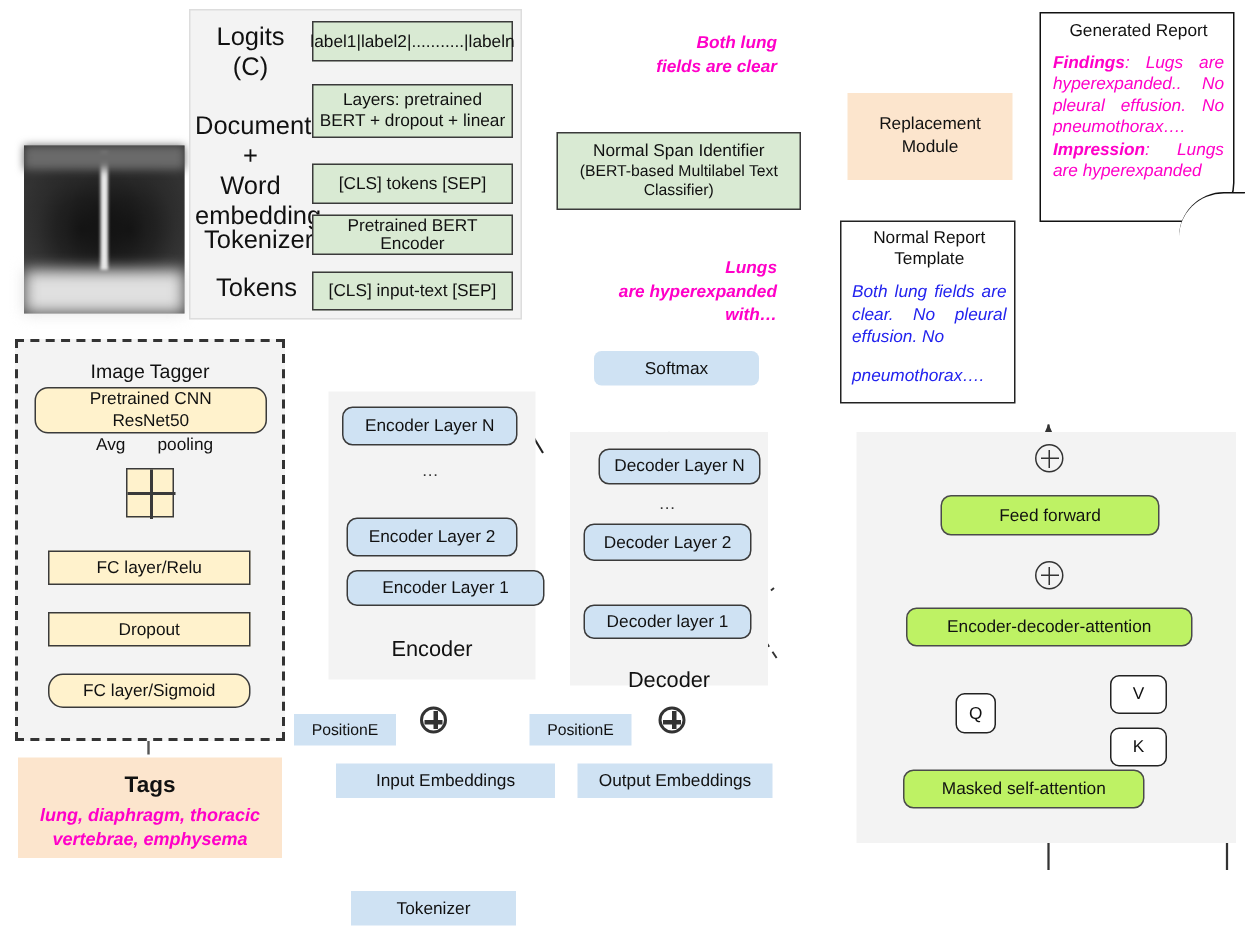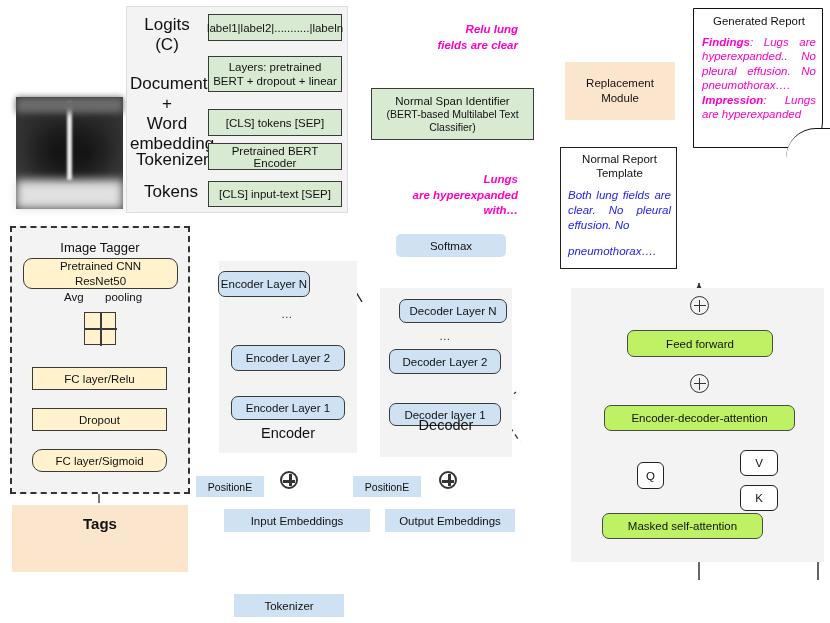--- a/index.html
+++ b/index.html
@@ -124,21 +124,21 @@
 <div class="abs lbl" style="left:136px;top:150px;width:70px;text-align:center;">Tokenizer</div>
 <div class="abs lbl" style="left:136px;top:182px;width:70px;text-align:center;">Tokens</div>
 
 <div class="abs green ctr sm" style="left:208px;top:14px;width:134px;height:27px;">label1|label2|...........|labeln</div>
 <div class="abs green ctr sm" style="left:208px;top:56px;width:134px;height:36px;padding:0 4px;line-height:1.25;">Layers: pretrained BERT + dropout + linear</div>
 <div class="abs green ctr sm" style="left:208px;top:109px;width:134px;height:27px;">[CLS]        tokens        [SEP]</div>
 <div class="abs green ctr sm" style="left:208px;top:143px;width:134px;height:27px;">Pretrained BERT Encoder</div>
 <div class="abs green ctr sm" style="left:208px;top:181px;width:134px;height:26px;">[CLS]  input-text [SEP]</div>
 
 <div class="abs sm magenta" style="left:398px;top:22px;width:120px;text-align:right;line-height:1.35;">
-  <div>Relu lung</div>
+  <div>Both lung</div>
   <div>fields are clear</div>
 </div>
 <div class="abs sm magenta" style="left:382px;top:172px;width:136px;text-align:right;line-height:1.35;">
   <div>Lungs</div>
   <div>are hyperexpanded with…</div>
 </div>
 
 <div class="abs green ctr" style="left:371px;top:88px;width:163px;height:52px;flex-direction:column;border-width:1px;">
   <div class="sm">Normal Span Identifier</div>
   <div class="xs" style="line-height:1.2;margin-top:1px;">(BERT-based Multilabel Text Classifier)</div>
@@ -180,37 +180,41 @@
 <div class="abs cream" style="left:84px;top:312px;width:32px;height:33px;">
   <div class="abs" style="left:15px;top:0;width:1.5px;height:33px;background:#3a3a3a;"></div>
   <div class="abs" style="left:0;top:15px;width:32px;height:1.5px;background:#3a3a3a;"></div>
 </div>
 <div class="abs cream ctr sm" style="left:32px;top:367px;width:135px;height:23px;">FC layer/Relu</div>
 <div class="abs cream ctr sm" style="left:32px;top:408px;width:135px;height:23px;">Dropout</div>
 <div class="abs cream ctr sm" style="left:32px;top:449px;width:135px;height:23px;border-radius:10px;">FC layer/Sigmoid</div>
 
 <div class="abs peach" style="left:12px;top:505px;width:176px;height:67px;">
   <div class="abs" style="left:0;top:10px;width:176px;text-align:center;font-size:15px;font-weight:bold;">Tags</div>
+  <div class="abs magenta" style="left:0;top:31px;width:176px;text-align:center;font-size:12px;line-height:1.3;">
+    <div>lung, diaphragm, thoracic</div>
+    <div>vertebrae, emphysema</div>
+  </div>
 </div>
 
 <div class="abs blue ctr sm" style="left:396px;top:234px;width:110px;height:23px;border-radius:5px;">Softmax</div>
 
 <div class="abs panel" style="left:219px;top:261px;width:138px;height:192px;"></div>
-<div class="abs blue-b ctr sm" style="left:218px;top:271px;width:92px;height:26px;text-align:right;">Encoder Layer N</div>
+<div class="abs blue-b ctr sm" style="left:228px;top:271px;width:117px;height:26px;text-align:right;">Encoder Layer N</div>
 <div class="abs sm" style="left:281px;top:308px;letter-spacing:2px;color:#333;">…</div>
 <div class="abs blue-b ctr sm" style="left:231px;top:345px;width:114px;height:26px;">Encoder Layer 2</div>
-<div class="abs blue-b ctr sm" style="left:231px;top:396px;width:114px;height:24px;">Encoder Layer 1</div>
+<div class="abs blue-b ctr sm" style="left:231px;top:380px;width:132px;height:24px;">Encoder Layer 1</div>
 <div class="abs" style="left:219px;top:425px;width:138px;text-align:center;font-size:14.5px;">Encoder</div>
 
 <div class="abs panel" style="left:380px;top:288px;width:132px;height:169px;"></div>
 <div class="abs blue-b ctr sm" style="left:399px;top:299px;width:108px;height:24px;">Decoder Layer N</div>
 <div class="abs sm" style="left:439px;top:330px;letter-spacing:2px;color:#333;">…</div>
 <div class="abs blue-b ctr sm" style="left:389px;top:349px;width:112px;height:25px;">Decoder Layer 2</div>
 <div class="abs blue-b ctr sm" style="left:389px;top:403px;width:112px;height:23px;">Decoder layer 1</div>
-<div class="abs" style="left:380px;top:417px;width:132px;text-align:center;font-size:14.5px;">Decoder</div>
+<div class="abs" style="left:380px;top:446px;width:132px;text-align:center;font-size:14.5px;">Decoder</div>
 
 <div class="abs panel" style="left:571px;top:288px;width:253px;height:274px;"></div>
 
 <div class="abs purple ctr sm" style="left:627px;top:330px;width:146px;height:27px;">Feed forward</div>
 <div class="abs purple ctr sm" style="left:604px;top:405px;width:191px;height:26px;">Encoder-decoder-attention</div>
 <div class="abs purple ctr sm" style="left:602px;top:513px;width:161px;height:26px;">Masked self-attention</div>
 <div class="abs white ctr sm" style="left:637px;top:462px;width:27px;height:27px;border-radius:6px;">Q</div>
 <div class="abs white ctr sm" style="left:740px;top:485px;width:38px;height:26px;border-radius:6px;">K</div>
 <div class="abs white ctr sm" style="left:740px;top:450px;width:38px;height:26px;border-radius:6px;">V</div>
 

